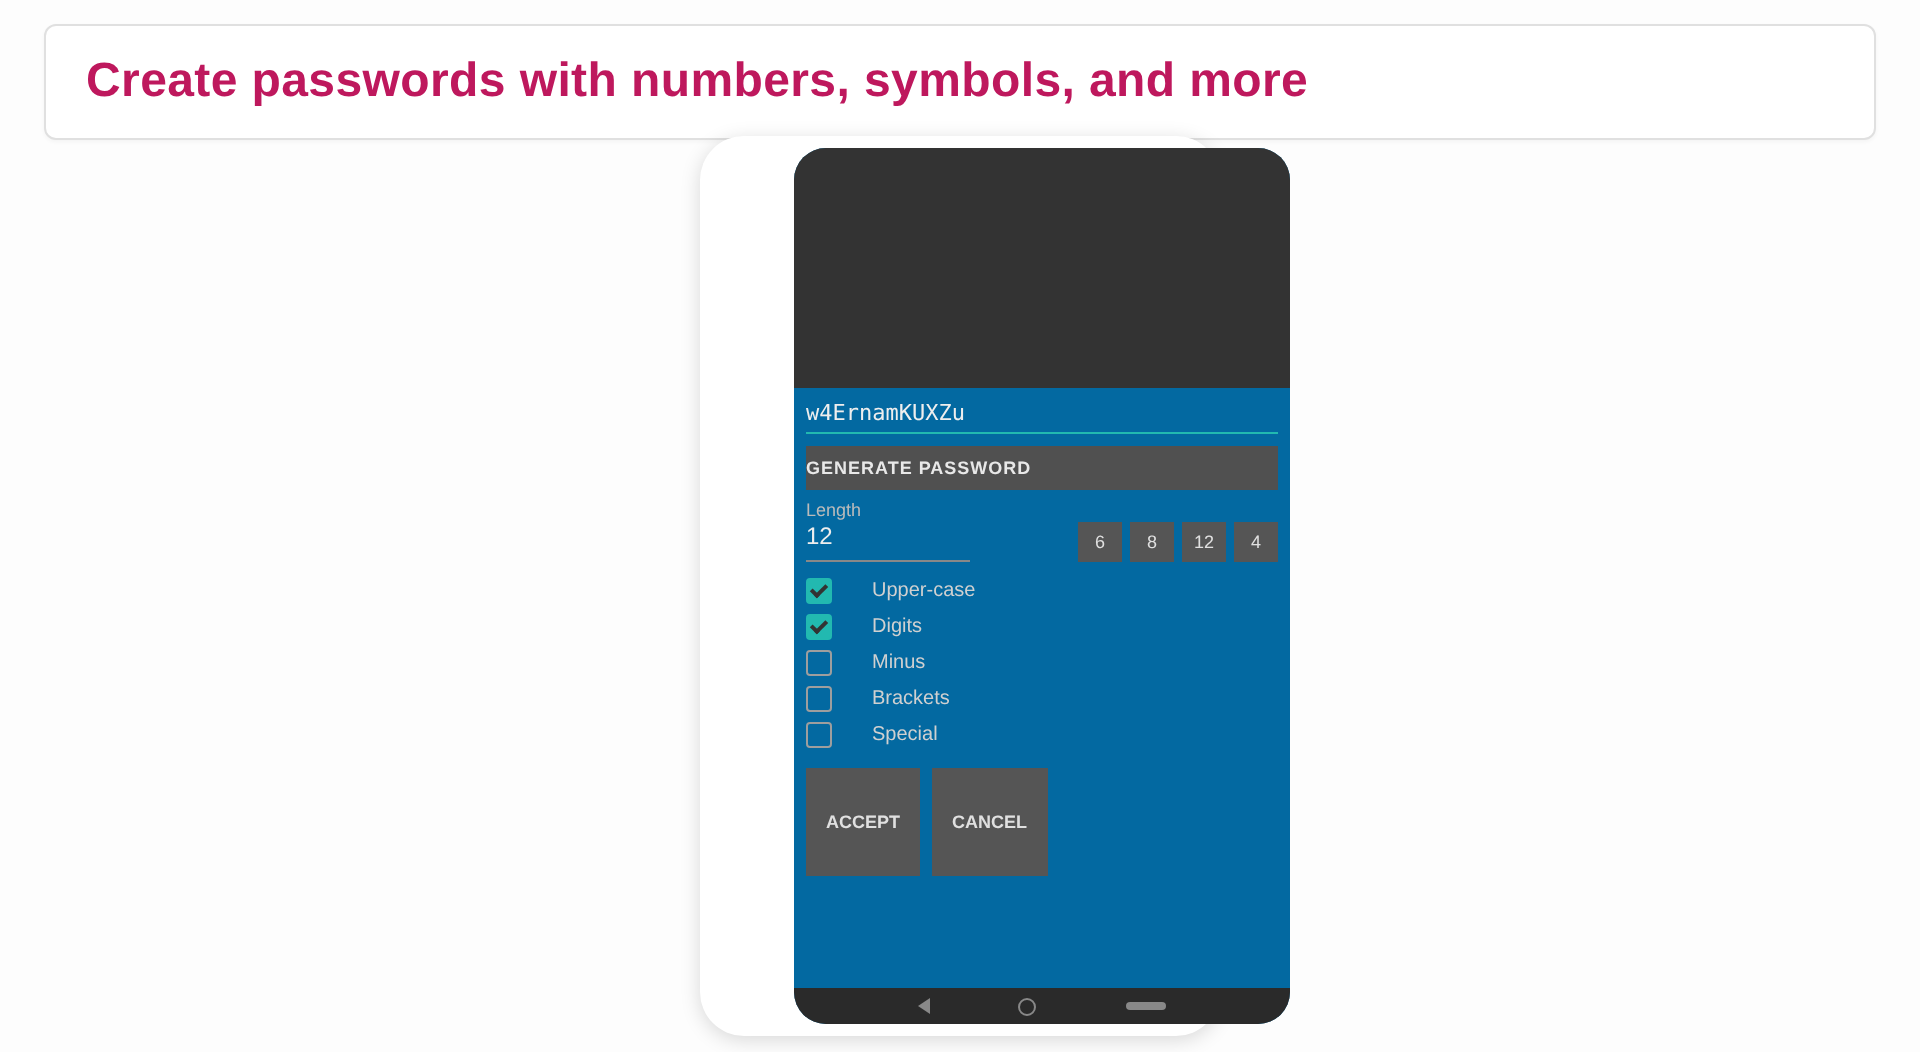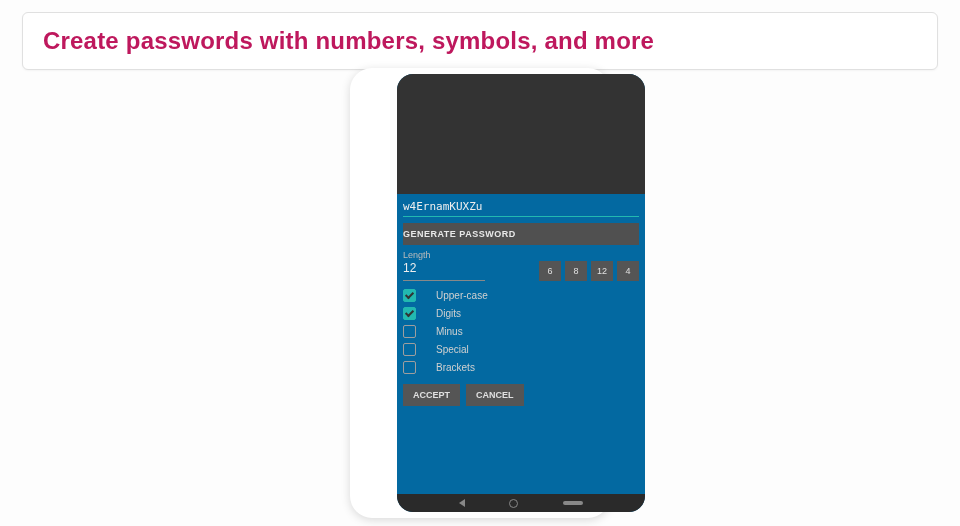--- a/index.html
+++ b/index.html
@@ -152,21 +152,21 @@
     .actions {
       display: flex;
       gap: 6px;
       margin-top: 10px;
     }
     .action-btn {
       background: #555;
       color: #e0e0e0;
       font-size: 9px;
       font-weight: 600;
-      padding: 6px 10px;
+      padding: 22px 10px;
       cursor: pointer;
     }
     .navbar {
       position: absolute;
       bottom: 0;
       left: 0;
       right: 0;
       height: 18px;
       background: #2a2a2a;
       display: flex;
@@ -226,25 +226,25 @@
         <div class="opt">
           <div class="checkbox checked"></div>
           <span class="opt-label">Digits</span>
         </div>
         <div class="opt">
           <div class="checkbox"></div>
           <span class="opt-label">Minus</span>
         </div>
         <div class="opt">
           <div class="checkbox"></div>
+          <span class="opt-label">Brackets</span>
+        </div>
+        <div class="opt">
+          <div class="checkbox"></div>
           <span class="opt-label">Special</span>
-        </div>
-        <div class="opt">
-          <div class="checkbox"></div>
-          <span class="opt-label">Brackets</span>
         </div>
       </div>
 
       <div class="actions">
         <div class="action-btn">ACCEPT</div>
         <div class="action-btn">CANCEL</div>
       </div>
     </div>
 
     <div class="navbar">

